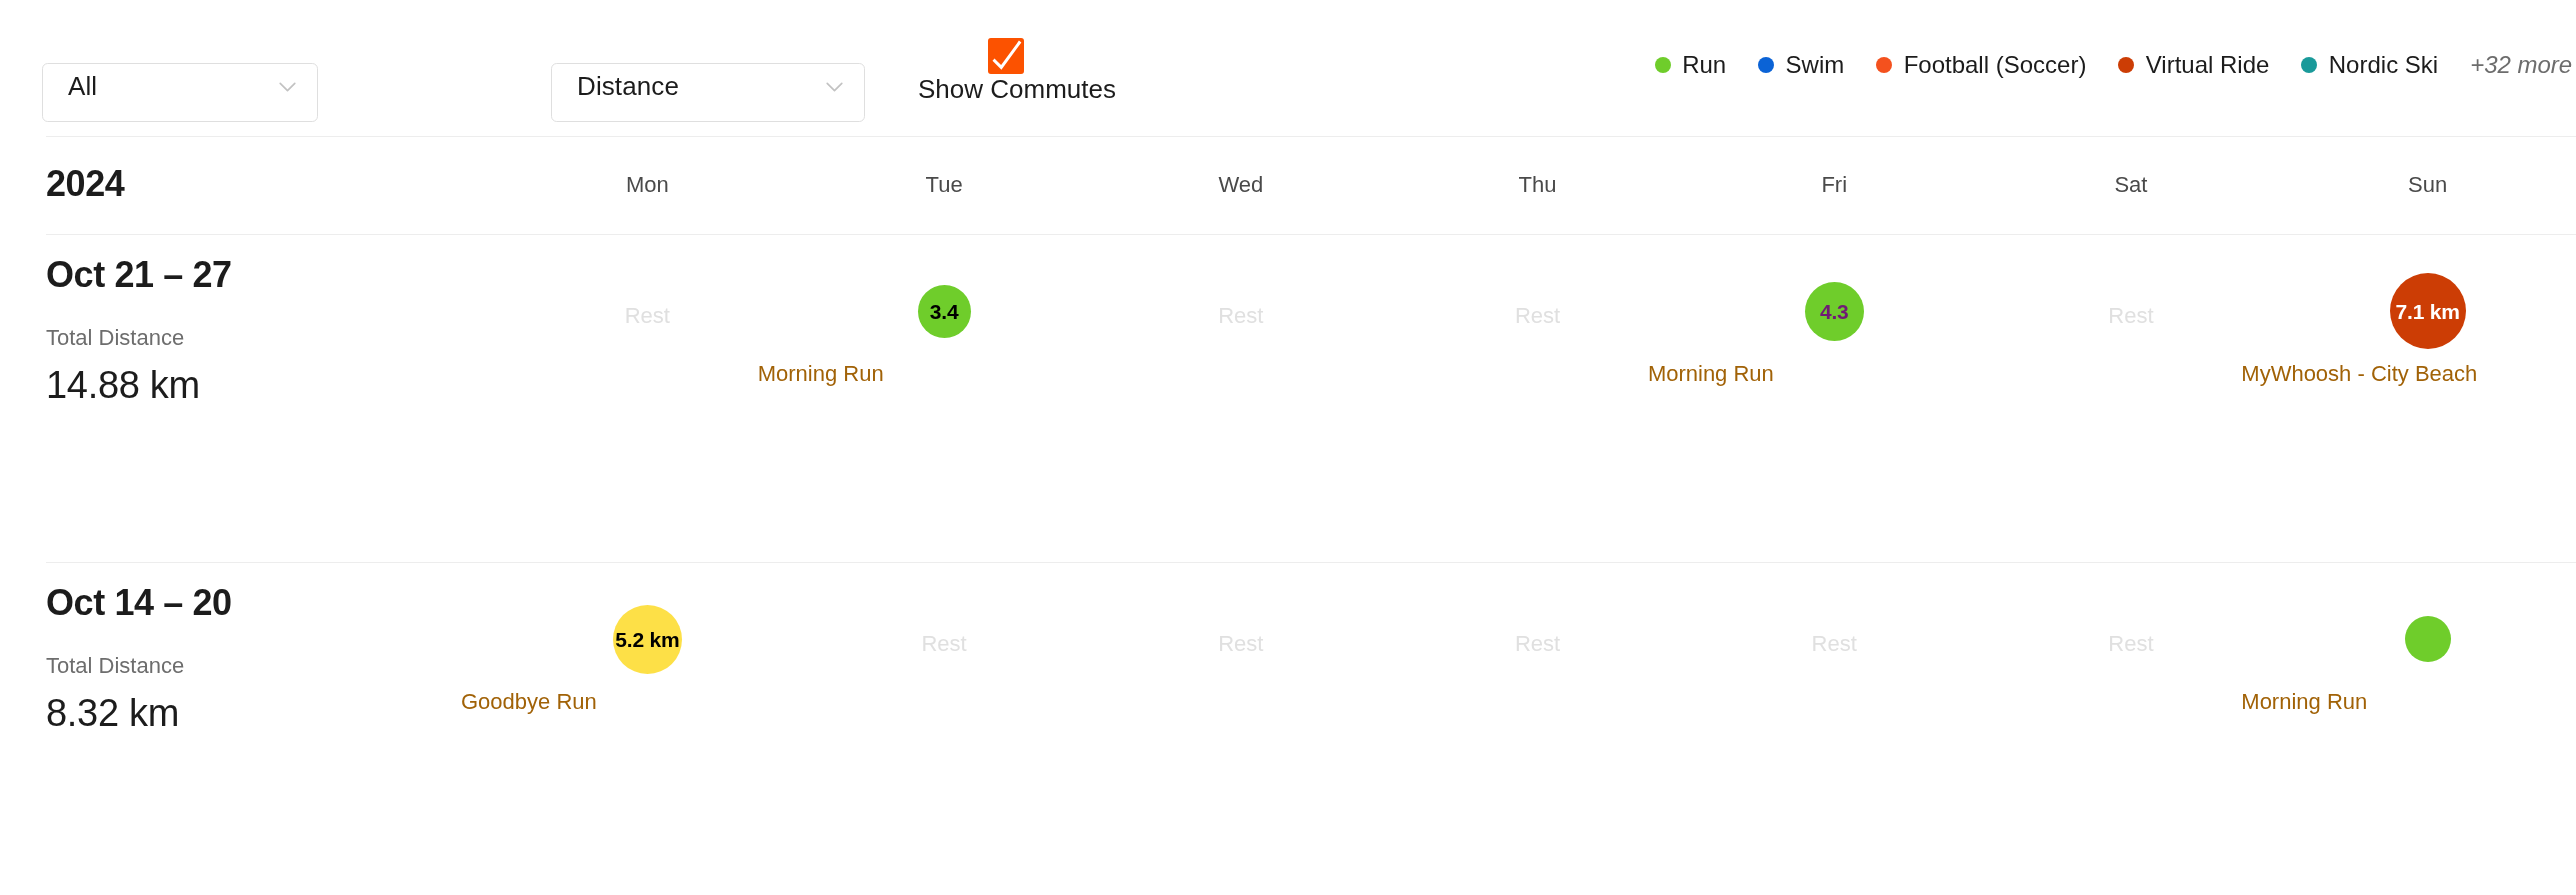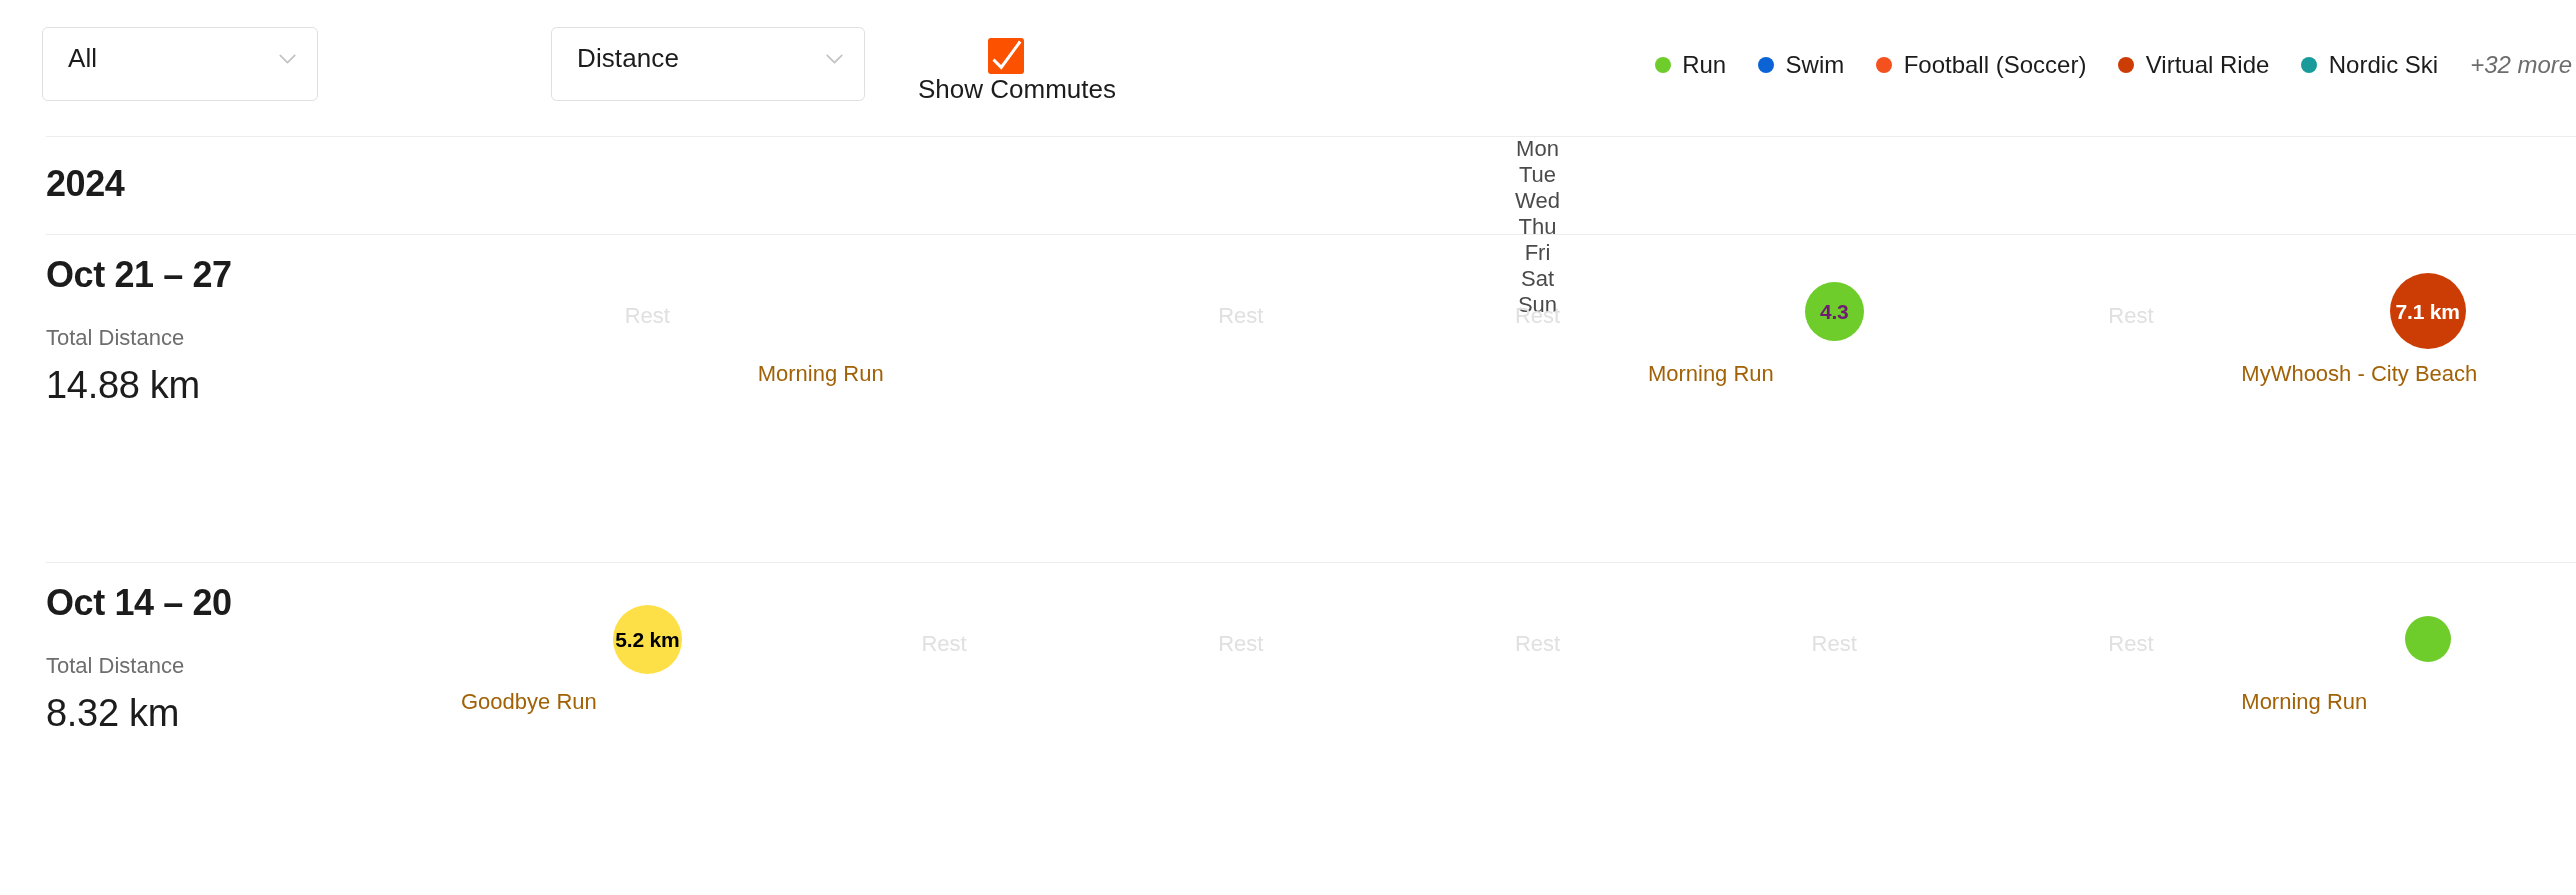--- a/index.html
+++ b/index.html
@@ -27,28 +27,29 @@
     position: absolute;
     top: 0;
     left: 0;
     width: 2576px;
     height: 116px;
   }
 
   .select-box {
     position: absolute;
     box-sizing: border-box;
-    height: 74px;
+    height: 59px;
     border: 1px solid #dfdfdf;
     border-radius: 5.7px;
     background: #fff;
     display: flex;
     align-items: center;
     padding: 0 17px 12px 25px;
     cursor: pointer;
+    margin-top: 36px;
   }
   .select-box .sel-label {
     font-size: 26px;
     color: #1c1c1c;
     letter-spacing: 0.1px;
     flex: 1;
   }
   .chev {
     width: 25px;
     height: 25px;
@@ -144,21 +145,20 @@
     color: #1c1c1c;
     letter-spacing: -0.4px;
   }
   .day-cols {
     position: absolute;
     left: 499px;
     top: 0;
     width: 2077px;
     height: 98px;
     display: flex;
-    flex-direction: column;
   }
   .day-col {
     flex: 1 1 0;
     display: flex;
     align-items: center;
     justify-content: center;
   }
   .day-name {
     font-size: 22px;
     color: #4a4a4a;
@@ -353,20 +353,25 @@
         <div class="week-meta">
           <div class="week-title">Oct 21 – 27</div>
           <div class="week-stat-label">Total Distance</div>
           <div class="week-stat-value">14.88 km</div>
         </div>
         <div class="week-days">
           <div class="day-cell">
             <div class="rest-label">Rest</div>
           </div>
           <div class="day-cell">
+            <div class="bubble-wrap">
+              <div class="bubble" style="width: 53px; height: 53px; background: rgb(111, 205, 43);">
+                <span class="bubble-text" style="color: rgb(0, 0, 0);">3.4</span>
+              </div>
+            </div>
             <div class="act-name">Morning Run</div>
           </div>
           <div class="day-cell">
             <div class="rest-label">Rest</div>
           </div>
           <div class="day-cell">
             <div class="rest-label">Rest</div>
           </div>
           <div class="day-cell">
             <div class="bubble-wrap">

